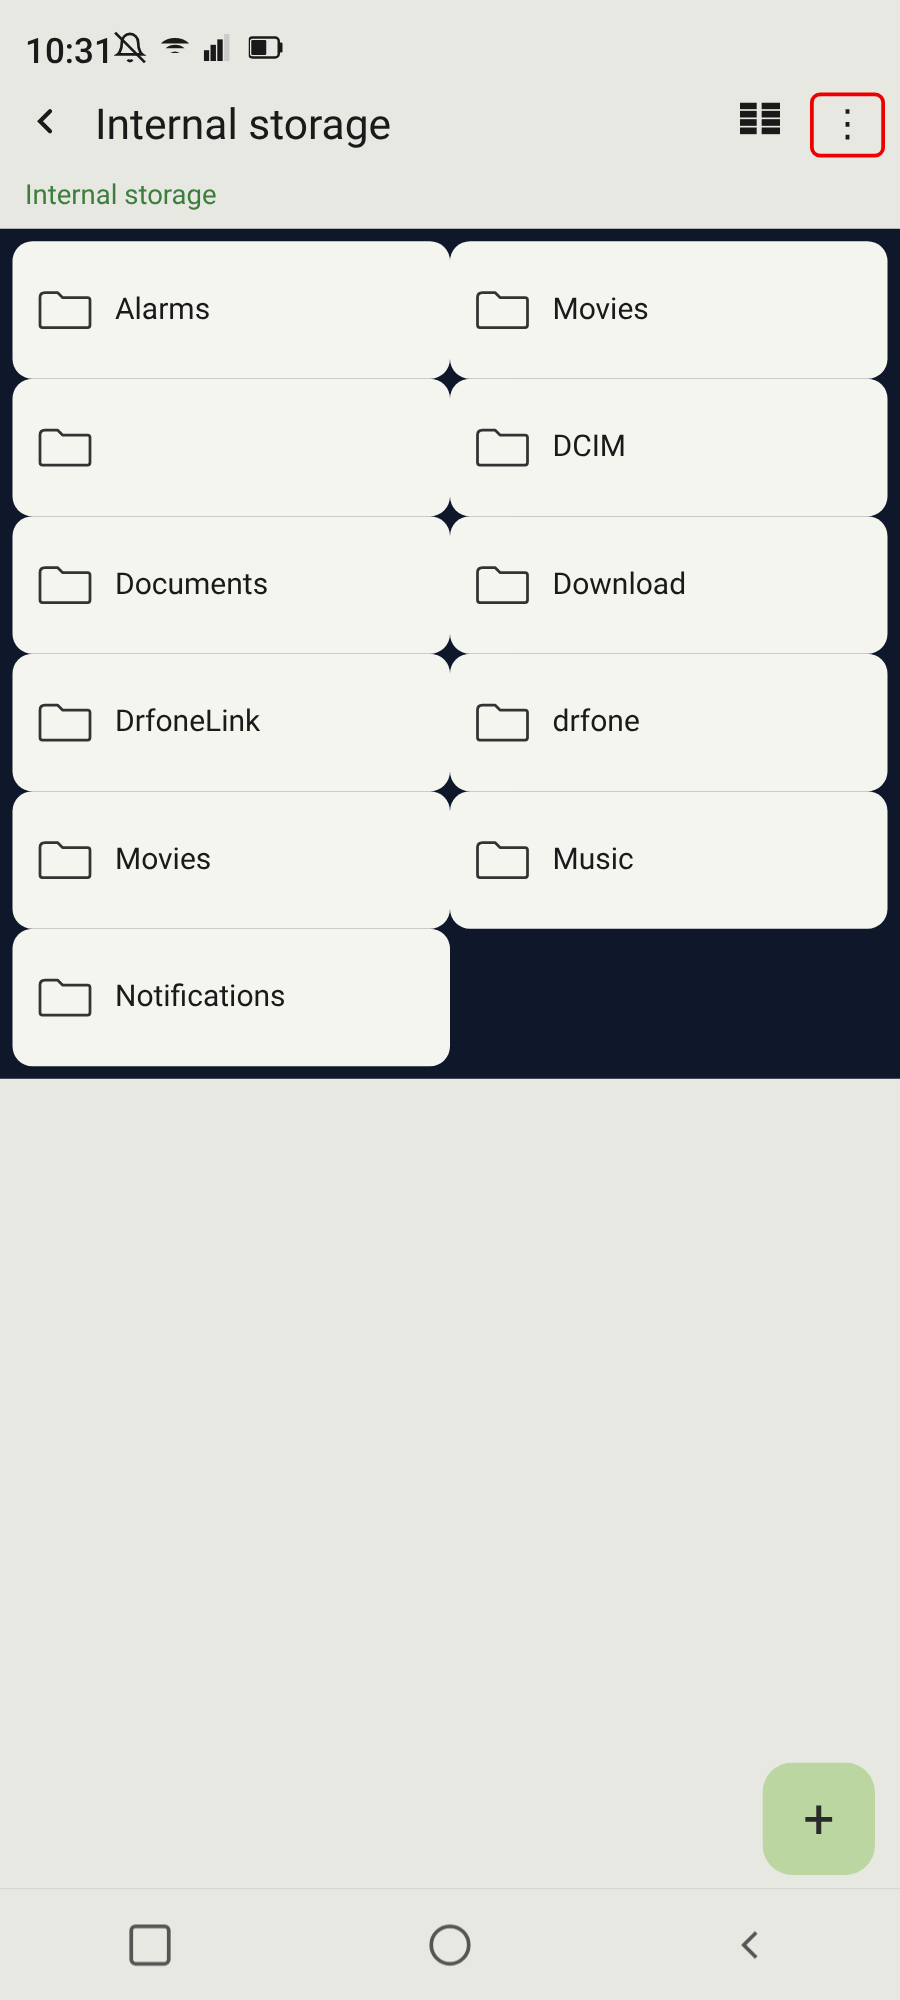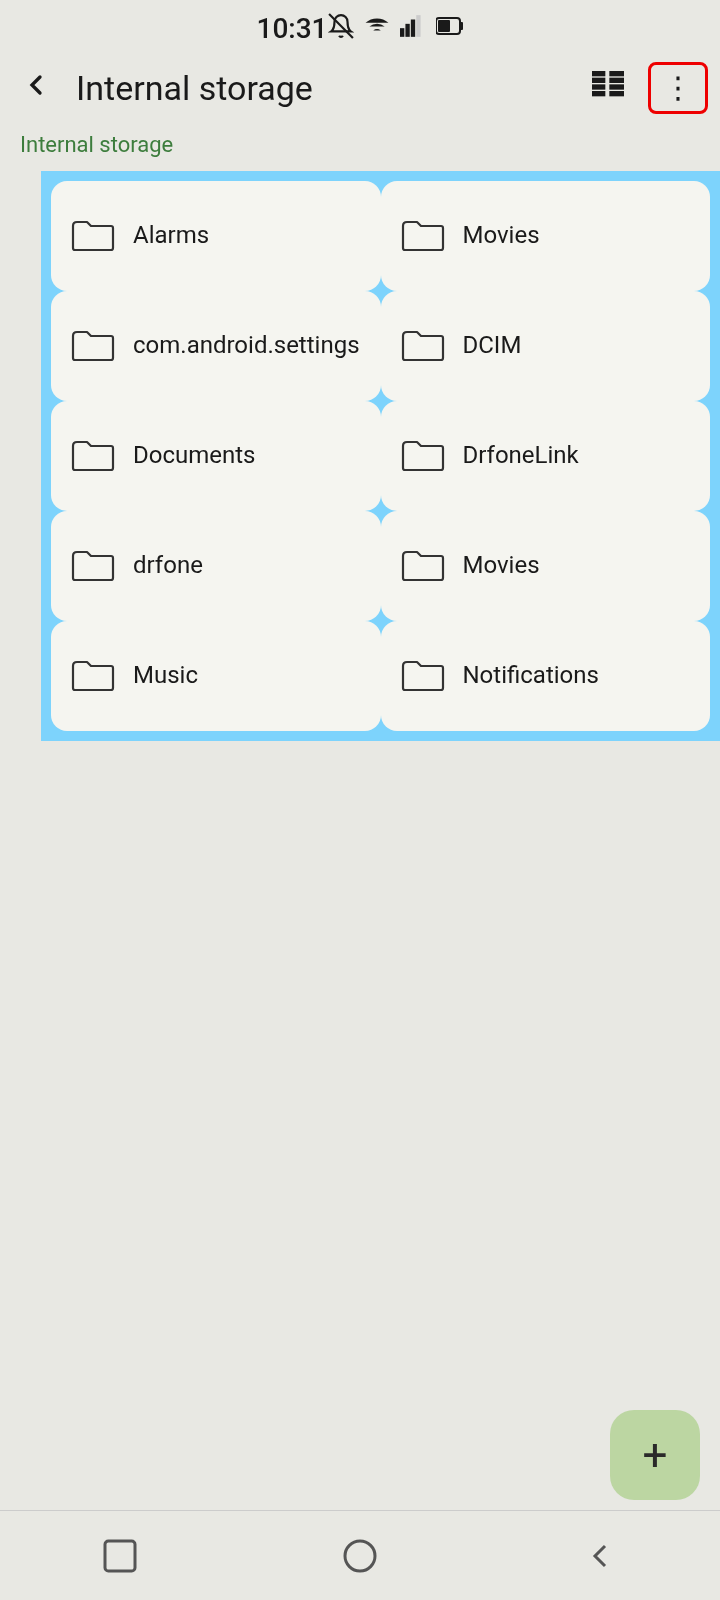--- a/index.html
+++ b/index.html
@@ -9,24 +9,25 @@
       min-height: 1600px;
       background: #e8e8e3;
       font-family: 'Roboto', Arial, sans-serif;
       position: relative;
       overflow-x: hidden;
     }
 
     
     .status-bar {
       display: flex;
-      justify-content: center;
+      justify-content: flex-start;
       align-items: center;
       padding: 12px 20px 8px 20px;
       background: #e8e8e3;
+      margin-top: 12px;
     }
     .status-time {
       font-size: 28px;
       font-weight: 500;
       color: #1a1a1a;
     }
     .status-icons {
       display: flex;
       align-items: center;
       gap: 10px;
@@ -85,22 +86,21 @@
       font-size: 22px;
       color: #3d7d3d;
       font-weight: 400;
     }
 
     
     .grid-container {
       display: grid;
       grid-template-columns: 1fr 1fr;
       padding: 10px 10px 10px 10px;
-      background: #7dd3fc;
-      margin-left: 41px;
+      background: #0f172a;
     }
 
     .folder-card {
       background: #f5f5f0;
       border-radius: 16px;
       display: flex;
       align-items: center;
       padding: 28px 20px;
       gap: 18px;
       cursor: pointer;
@@ -246,33 +246,38 @@
     <div class="folder-card">
       <div class="folder-icon"><svg viewBox="0 0 44 36" fill="none" stroke="#333" stroke-width="2.2" stroke-linejoin="round">
       <path d="M2 8 Q2 4 6 4 L16 4 L20 8 L40 8 Q42 8 42 10 L42 30 Q42 32 40 32 L4 32 Q2 32 2 30 Z" fill="none" stroke="#333" stroke-width="2.2"></path>
     </svg></div>
       <span class="folder-name">Movies</span>
     </div>
     <div class="folder-card">
       <div class="folder-icon"><svg viewBox="0 0 44 36" fill="none" stroke="#333" stroke-width="2.2" stroke-linejoin="round">
       <path d="M2 8 Q2 4 6 4 L16 4 L20 8 L40 8 Q42 8 42 10 L42 30 Q42 32 40 32 L4 32 Q2 32 2 30 Z" fill="none" stroke="#333" stroke-width="2.2"></path>
     </svg></div>
-      <span class="folder-name">com.android.settings</span>
     </div>
     <div class="folder-card">
       <div class="folder-icon"><svg viewBox="0 0 44 36" fill="none" stroke="#333" stroke-width="2.2" stroke-linejoin="round">
       <path d="M2 8 Q2 4 6 4 L16 4 L20 8 L40 8 Q42 8 42 10 L42 30 Q42 32 40 32 L4 32 Q2 32 2 30 Z" fill="none" stroke="#333" stroke-width="2.2"></path>
     </svg></div>
       <span class="folder-name">DCIM</span>
     </div>
     <div class="folder-card">
       <div class="folder-icon"><svg viewBox="0 0 44 36" fill="none" stroke="#333" stroke-width="2.2" stroke-linejoin="round">
       <path d="M2 8 Q2 4 6 4 L16 4 L20 8 L40 8 Q42 8 42 10 L42 30 Q42 32 40 32 L4 32 Q2 32 2 30 Z" fill="none" stroke="#333" stroke-width="2.2"></path>
     </svg></div>
       <span class="folder-name">Documents</span>
+    </div>
+    <div class="folder-card">
+      <div class="folder-icon"><svg viewBox="0 0 44 36" fill="none" stroke="#333" stroke-width="2.2" stroke-linejoin="round">
+      <path d="M2 8 Q2 4 6 4 L16 4 L20 8 L40 8 Q42 8 42 10 L42 30 Q42 32 40 32 L4 32 Q2 32 2 30 Z" fill="none" stroke="#333" stroke-width="2.2"></path>
+    </svg></div>
+      <span class="folder-name">Download</span>
     </div>
     <div class="folder-card">
       <div class="folder-icon"><svg viewBox="0 0 44 36" fill="none" stroke="#333" stroke-width="2.2" stroke-linejoin="round">
       <path d="M2 8 Q2 4 6 4 L16 4 L20 8 L40 8 Q42 8 42 10 L42 30 Q42 32 40 32 L4 32 Q2 32 2 30 Z" fill="none" stroke="#333" stroke-width="2.2"></path>
     </svg></div>
       <span class="folder-name">DrfoneLink</span>
     </div>
     <div class="folder-card">
       <div class="folder-icon"><svg viewBox="0 0 44 36" fill="none" stroke="#333" stroke-width="2.2" stroke-linejoin="round">
       <path d="M2 8 Q2 4 6 4 L16 4 L20 8 L40 8 Q42 8 42 10 L42 30 Q42 32 40 32 L4 32 Q2 32 2 30 Z" fill="none" stroke="#333" stroke-width="2.2"></path>

